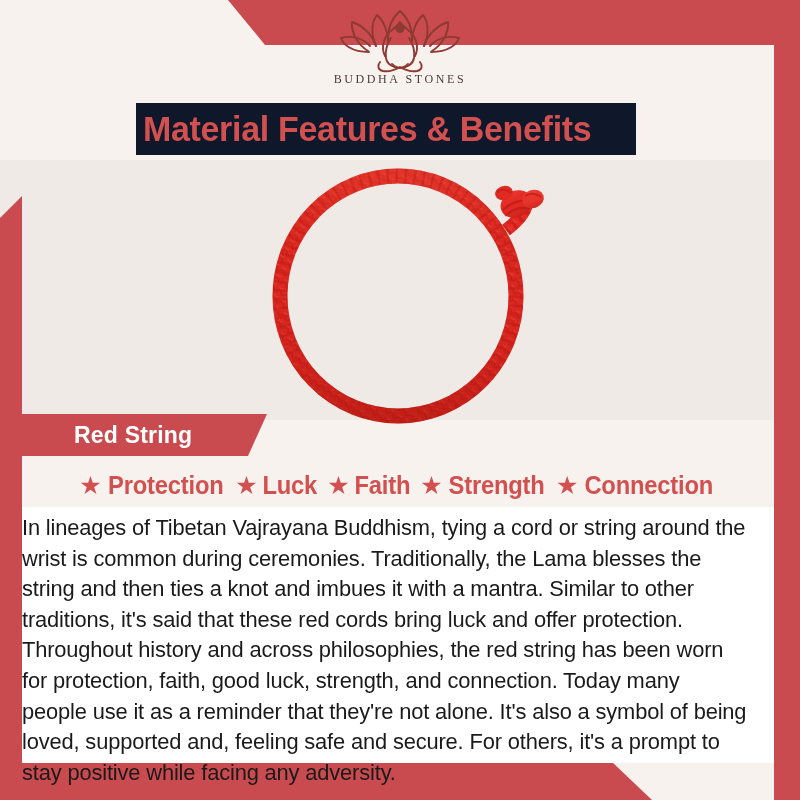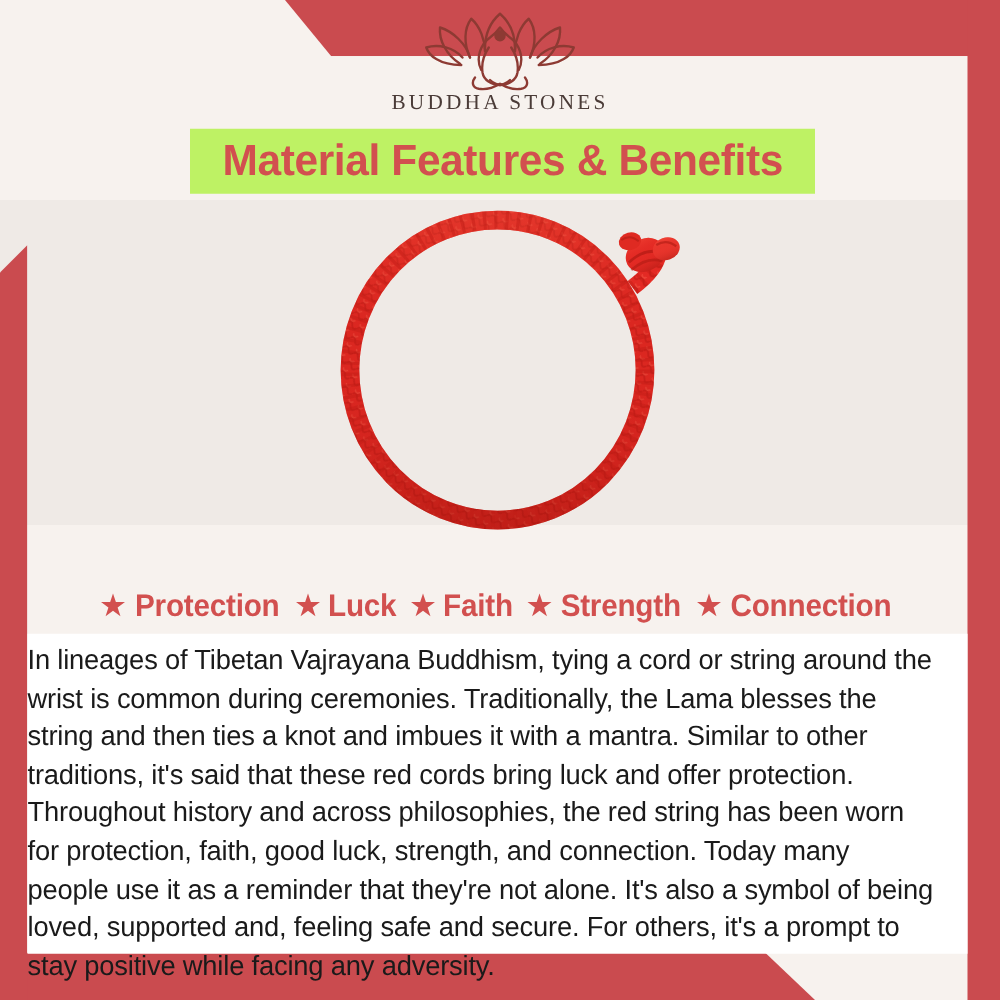--- a/index.html
+++ b/index.html
@@ -79,40 +79,39 @@
     padding-top: 8px;
     box-sizing: border-box;
   }
   .logo-mark {
     width: 130px;
     height: 66px;
     display: block;
   }
   .logo-wordmark {
     font-family: "Liberation Serif", serif;
-    font-size: 17px;
+    font-size: 12px;
     letter-spacing: 2.6px;
     color: #4a3b37;
     margin-top: -2px;
     text-align: right;
     white-space: nowrap;
   }
 
   
   .title-band {
     position: absolute;
     top: 103px;
-    left: 152px;
+    left: 136px;
     width: 500px;
     height: 52px;
-    background: #bef264;
-    z-index: 5;
-    display: flex;
-    align-items: center;
-    justify-content: center;
+    background: #0f172a;
+    z-index: 5;
+    display: flex;
+    align-items: center;
   }
   .title-text {
     font-family: "Liberation Sans Narrow", "Liberation Sans", sans-serif;
     font-size: 35px;
     font-weight: bold;
     color: #d2504f;
     letter-spacing: -0.3px;
     white-space: nowrap;
     transform: scaleX(0.97);
   }
@@ -296,20 +295,23 @@
       <path d="M265 52 Q278 40 291 44" stroke="#a81710" stroke-width="2.2" fill="none" opacity="0.6"></path>
       <path d="M267 58 Q280 47 292 51" stroke="#a81710" stroke-width="2.2" fill="none" opacity="0.5"></path>
       <ellipse cx="295" cy="41" rx="11" ry="9" transform="rotate(-20 295 41)" fill="#e8352c"></ellipse>
       <ellipse cx="295" cy="41" rx="11" ry="9" transform="rotate(-20 295 41)" fill="url(#cordShade)"></ellipse>
       <path d="M287 38 Q295 33 303 39" stroke="#a81710" stroke-width="1.8" fill="none" opacity="0.55"></path>
       <ellipse cx="266" cy="35" rx="9" ry="7" transform="rotate(-15 266 35)" fill="#df2a22"></ellipse>
       <path d="M259 34 Q266 29 273 35" stroke="#a81710" stroke-width="1.6" fill="none" opacity="0.5"></path>
     </g>
   </svg>
 
+  <div class="ribbon">
+    <span class="ribbon-text">Red String</span>
+  </div>
 
   <div class="benefits-row">
     <div class="benefit">
       <span class="star">★</span>
       <span class="benefit-label">Protection</span>
     </div>
     <div class="benefit">
       <span class="star">★</span>
       <span class="benefit-label">Luck</span>
     </div>

